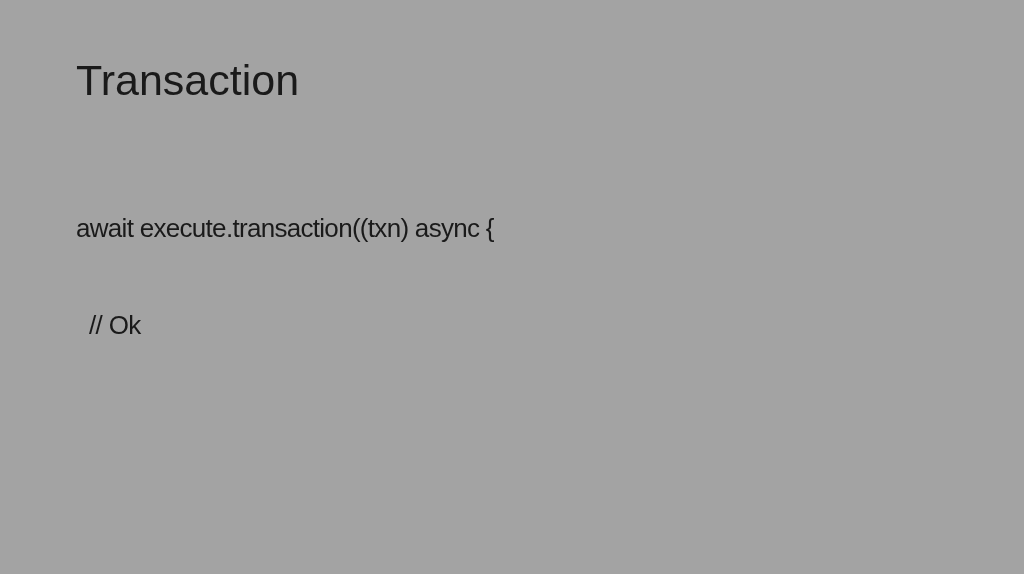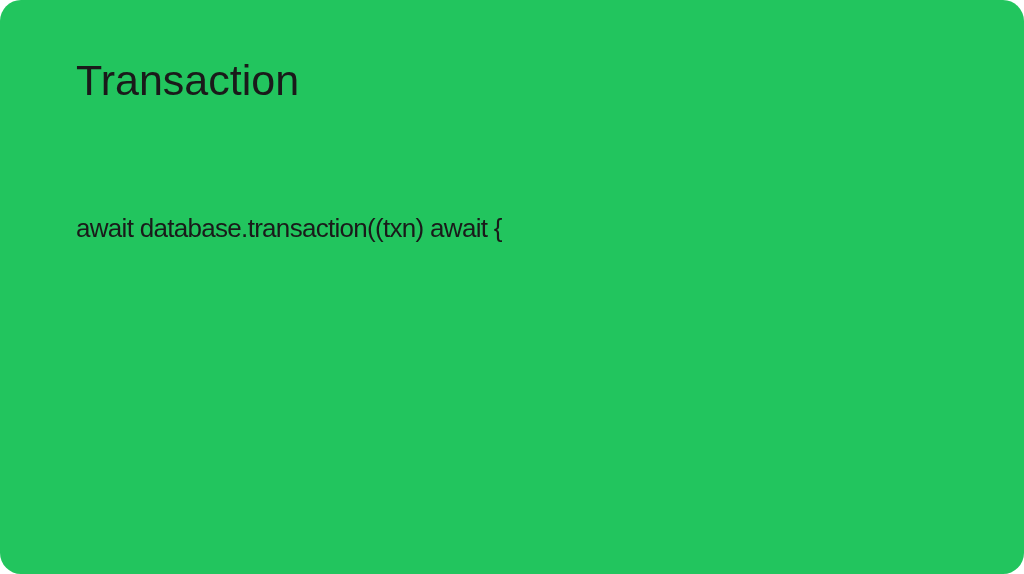--- a/index.html
+++ b/index.html
@@ -4,24 +4,23 @@
 <style>
   html, body {
     margin: 0;
     padding: 0;
     background: #ffffff;
   }
   .slide {
     position: relative;
     width: 1024px;
     height: 574px;
-    background: #22c55e;
+    background: #a3a3a3;
     overflow: hidden;
     font-family: "Liberation Sans", sans-serif;
-    border-radius: 21px;
   }
   .slide-title {
     position: absolute;
     left: 76px;
     top: 59px;
     margin: 0;
     font-size: 43px;
     font-weight: 400;
     line-height: 1;
     letter-spacing: 0px;
@@ -46,21 +45,22 @@
     margin-bottom: 10px; 
   }
 </style>
 </head>
 <body>
 
 <main class="slide">
   <h1 class="slide-title">Transaction</h1>
 
   <div class="code-block">
-    <div class="line pend">await database.transaction((txn) await {</div>
+    <div class="line pend">await execute.transaction((txn) async {</div>
+    <div class="line pend">  // Ok</div>
     <div class="line pend"></div>
     
     
     
     
     
   </div>
 </main>
 
 </body></html>

